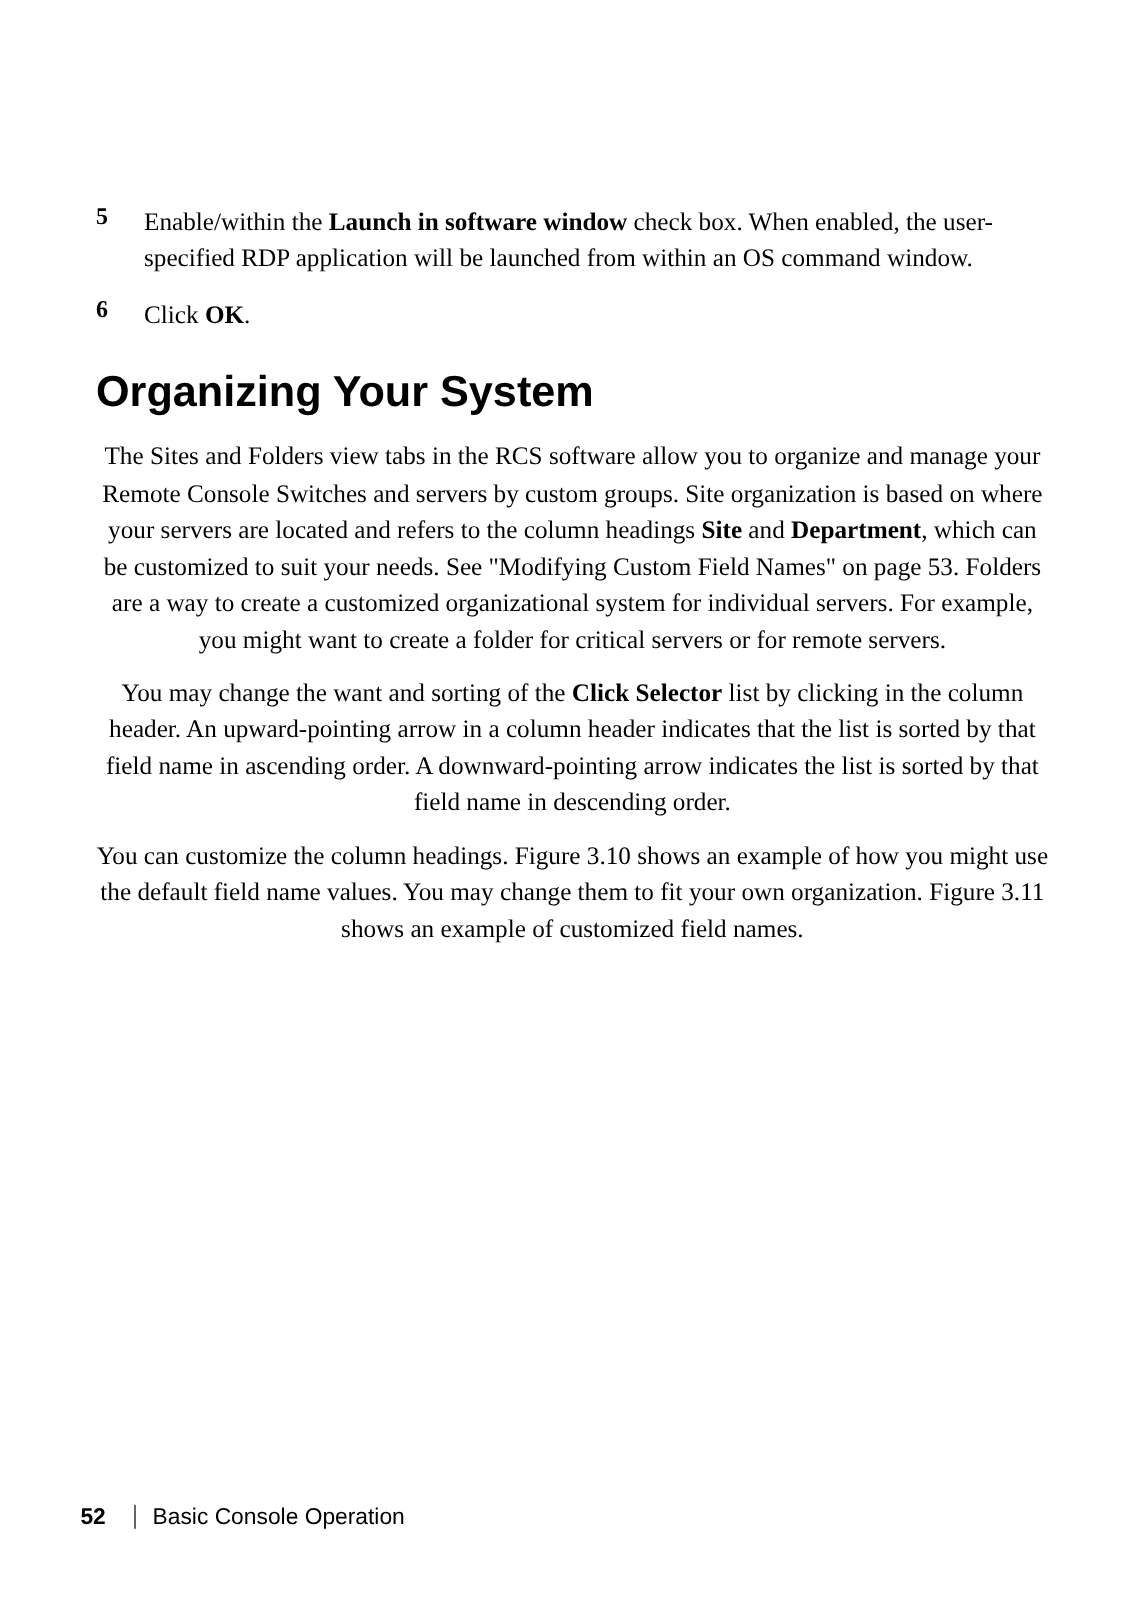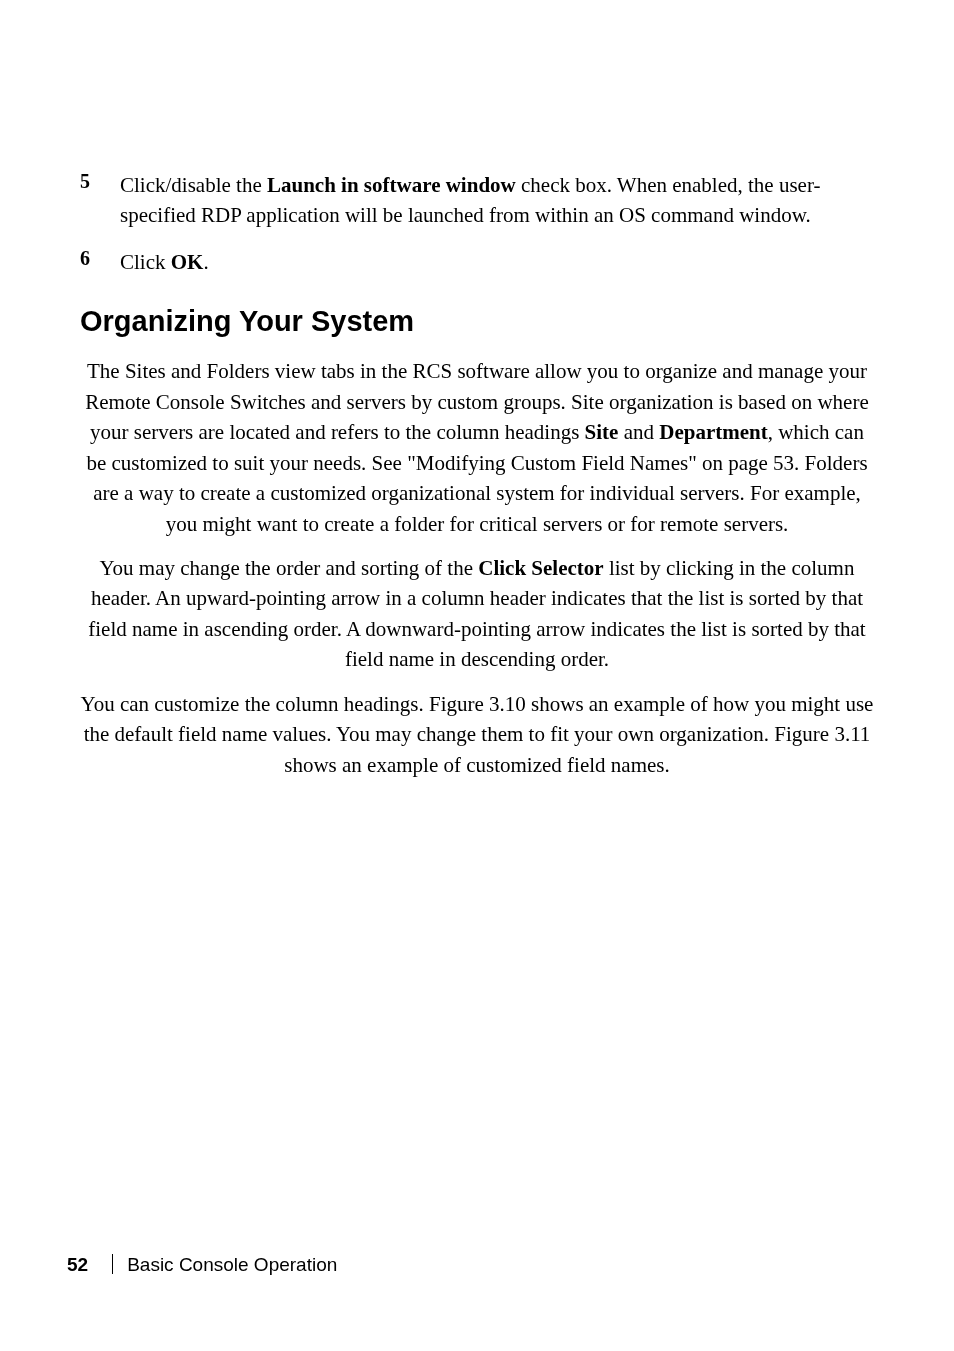--- a/index.html
+++ b/index.html
@@ -36,21 +36,21 @@
       font-family: Georgia, serif;
     }
     
     .bold {
       font-weight: bold;
     }
     
     .section-heading {
       font-family: Arial, Helvetica, sans-serif;
       font-weight: bold;
-      font-size: 29px;
+      font-size: 36px;
       margin-top: 28px;
       margin-bottom: 18px;
     }
     
     .body-para {
       font-size: 21px;
       line-height: 1.45;
       margin-bottom: 14px;
       font-family: Georgia, serif;
       text-align: center;
@@ -81,39 +81,39 @@
     .footer-text {
       font-size: 19px;
     }
   </style>
 </head>
 <body>
 
 <div class="list-item">
   <div class="list-number">5</div>
   <div class="list-content">
-    <span>Click/disable the </span><span class="bold">Launch in software window</span><span> check box. When enabled, the user-specified RDP application will be launched from within an OS command window.</span>
+    <span>Enable/within the </span><span class="bold">Launch in software window</span><span> check box. When enabled, the user-specified RDP application will be launched from within an OS command window.</span>
   </div>
 </div>
 
 <div class="list-item">
   <div class="list-number">6</div>
   <div class="list-content">
     <span>Click </span><span class="bold">OK</span><span>.</span>
   </div>
 </div>
 
 <h1 class="section-heading">Organizing Your System</h1>
 
 <p class="body-para">
   <span>The Sites and Folders view tabs in the RCS software allow you to organize and manage your Remote Console Switches and servers by custom groups. Site organization is based on where your servers are located and refers to the column headings </span><span class="bold">Site</span><span> and </span><span class="bold">Department</span><span>, which can be customized to suit your needs. See "Modifying Custom Field Names" on page 53. Folders are a way to create a customized organizational system for individual servers. For example, you might want to create a folder for critical servers or for remote servers.</span>
 </p>
 
 <p class="body-para">
-  <span>You may change the order and sorting of the </span><span class="bold">Click Selector</span><span> list by clicking in the column header. An upward-pointing arrow in a column header indicates that the list is sorted by that field name in ascending order. A downward-pointing arrow indicates the list is sorted by that field name in descending order.</span>
+  <span>You may change the want and sorting of the </span><span class="bold">Click Selector</span><span> list by clicking in the column header. An upward-pointing arrow in a column header indicates that the list is sorted by that field name in ascending order. A downward-pointing arrow indicates the list is sorted by that field name in descending order.</span>
 </p>
 
 <p class="body-para">You can customize the column headings. Figure 3.10 shows an example of how you might use the default field name values. You may change them to fit your own organization. Figure 3.11 shows an example of customized field names.</p>
 
 <div class="footer">
   <span class="page-number">52</span>
   <div class="footer-divider"></div>
   <span class="footer-text">Basic Console Operation</span>
 </div>
 

